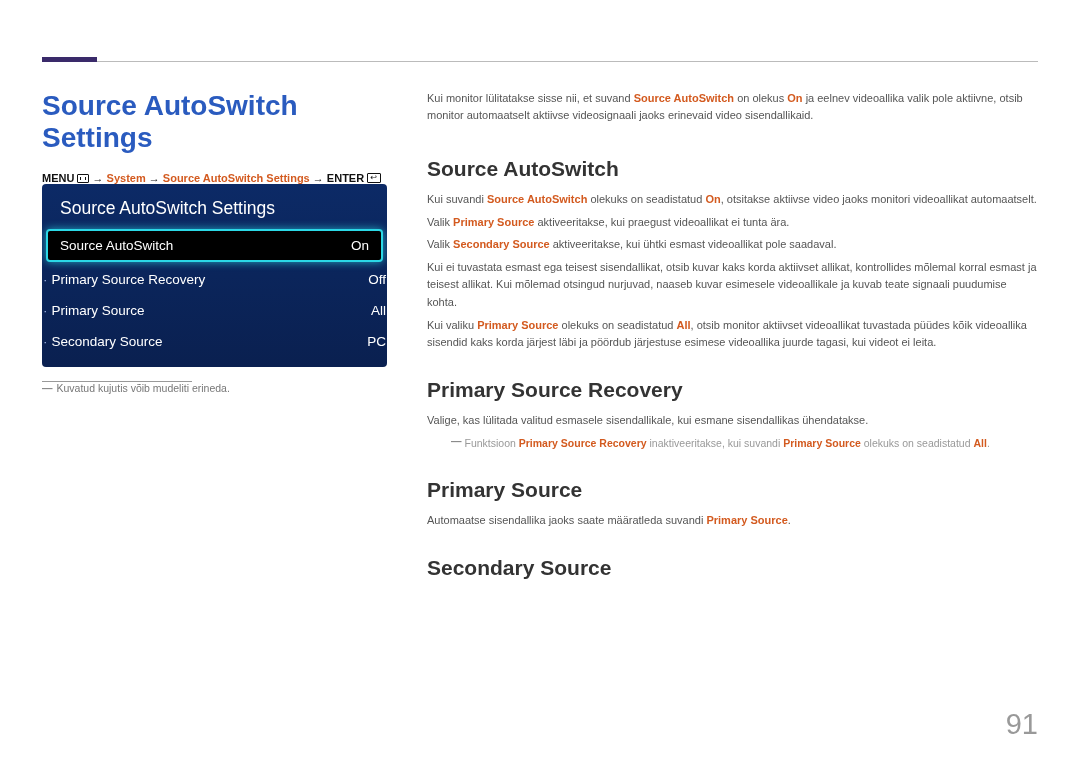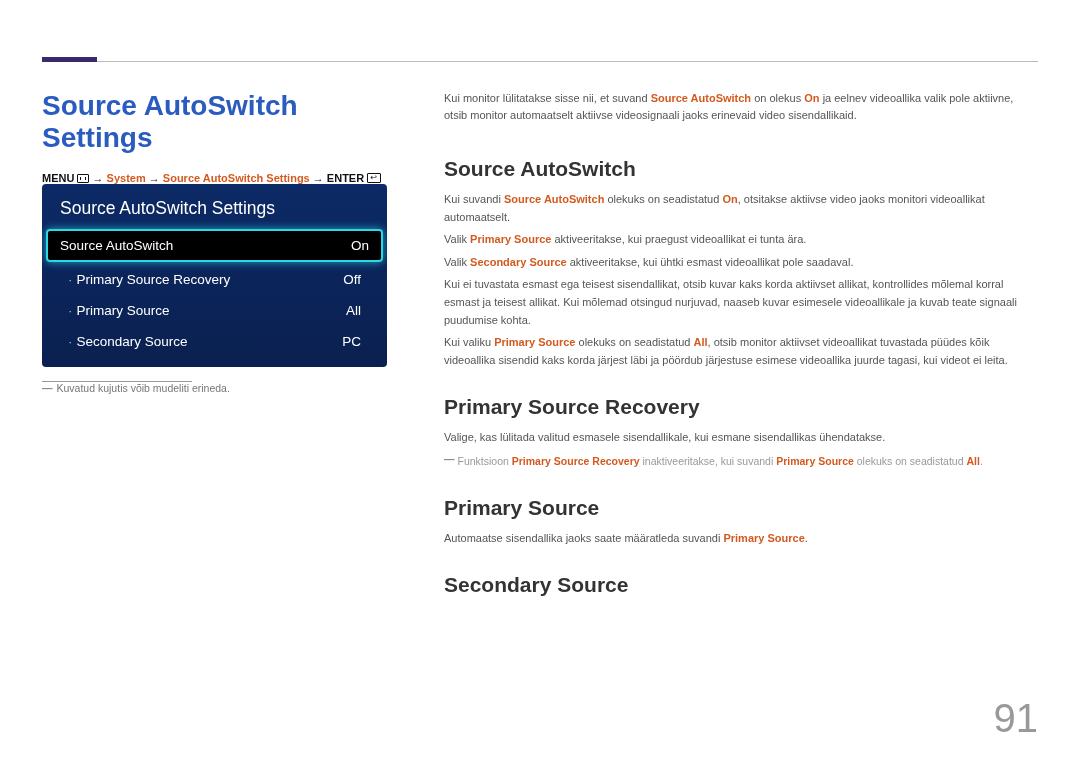--- a/index.html
+++ b/index.html
@@ -22,21 +22,21 @@
     position: absolute;
     left: 0;
     bottom: -1px;
     width: 55px;
     height: 5px;
     background: #3a2a6a;
   }
   .page {
     display: flex;
     padding: 28px 42px 0 42px;
-    gap: 57px;
+    gap: 40px;
   }
   .leftcol { width: 345px; flex-shrink: 0; }
   .rightcol { flex: 1; }
   h1.main-title {
     color: #2a5bbf;
     font-size: 28px;
     font-weight: 600;
     margin-bottom: 18px;
   }
   .menupath {
@@ -85,21 +85,21 @@
     overflow: hidden;
   }
   .osd-title {
     padding: 14px 18px 12px 18px;
     font-size: 17.5px;
     font-weight: 400;
   }
   .osd-row {
     display: flex;
     justify-content: space-between;
-    padding: 8px 26px;
+    padding: 8px 1px;
     font-size: 13.5px;
   }
   .osd-row.selected {
     background: #000;
     color: #fff;
     margin: 0 6px 4px 6px;
     border-radius: 2px;
     padding: 7px 12px;
     box-shadow: 0 0 0 2px #2bd8e6, 0 0 8px 2px rgba(43,216,230,0.7);
   }
@@ -137,28 +137,29 @@
     color: #555;
     line-height: 1.6;
     margin-bottom: 5px;
   }
   .rightcol p.body .hl { color: #d35a1f; font-weight: 600; }
   .rightcol p.note {
     font-size: 10.5px;
     color: #999;
     line-height: 1.5;
     margin-top: 2px;
+    margin-left: 24px;
   }
   .rightcol p.note .hl { color: #d35a1f; font-weight: 600; }
   .rightcol p.note .dash { color: #888; margin-right: 3px; font-weight: 600; vertical-align: 2px; }
   .pagenum {
     position: absolute;
     right: 42px;
     bottom: 22px;
-    font-size: 40px;
+    font-size: 29px;
     color: #999;
     font-weight: 300;
   }
 </style>
 </head>
 <body>
 
 <div class="topbar"></div>
 
 <div class="page">

